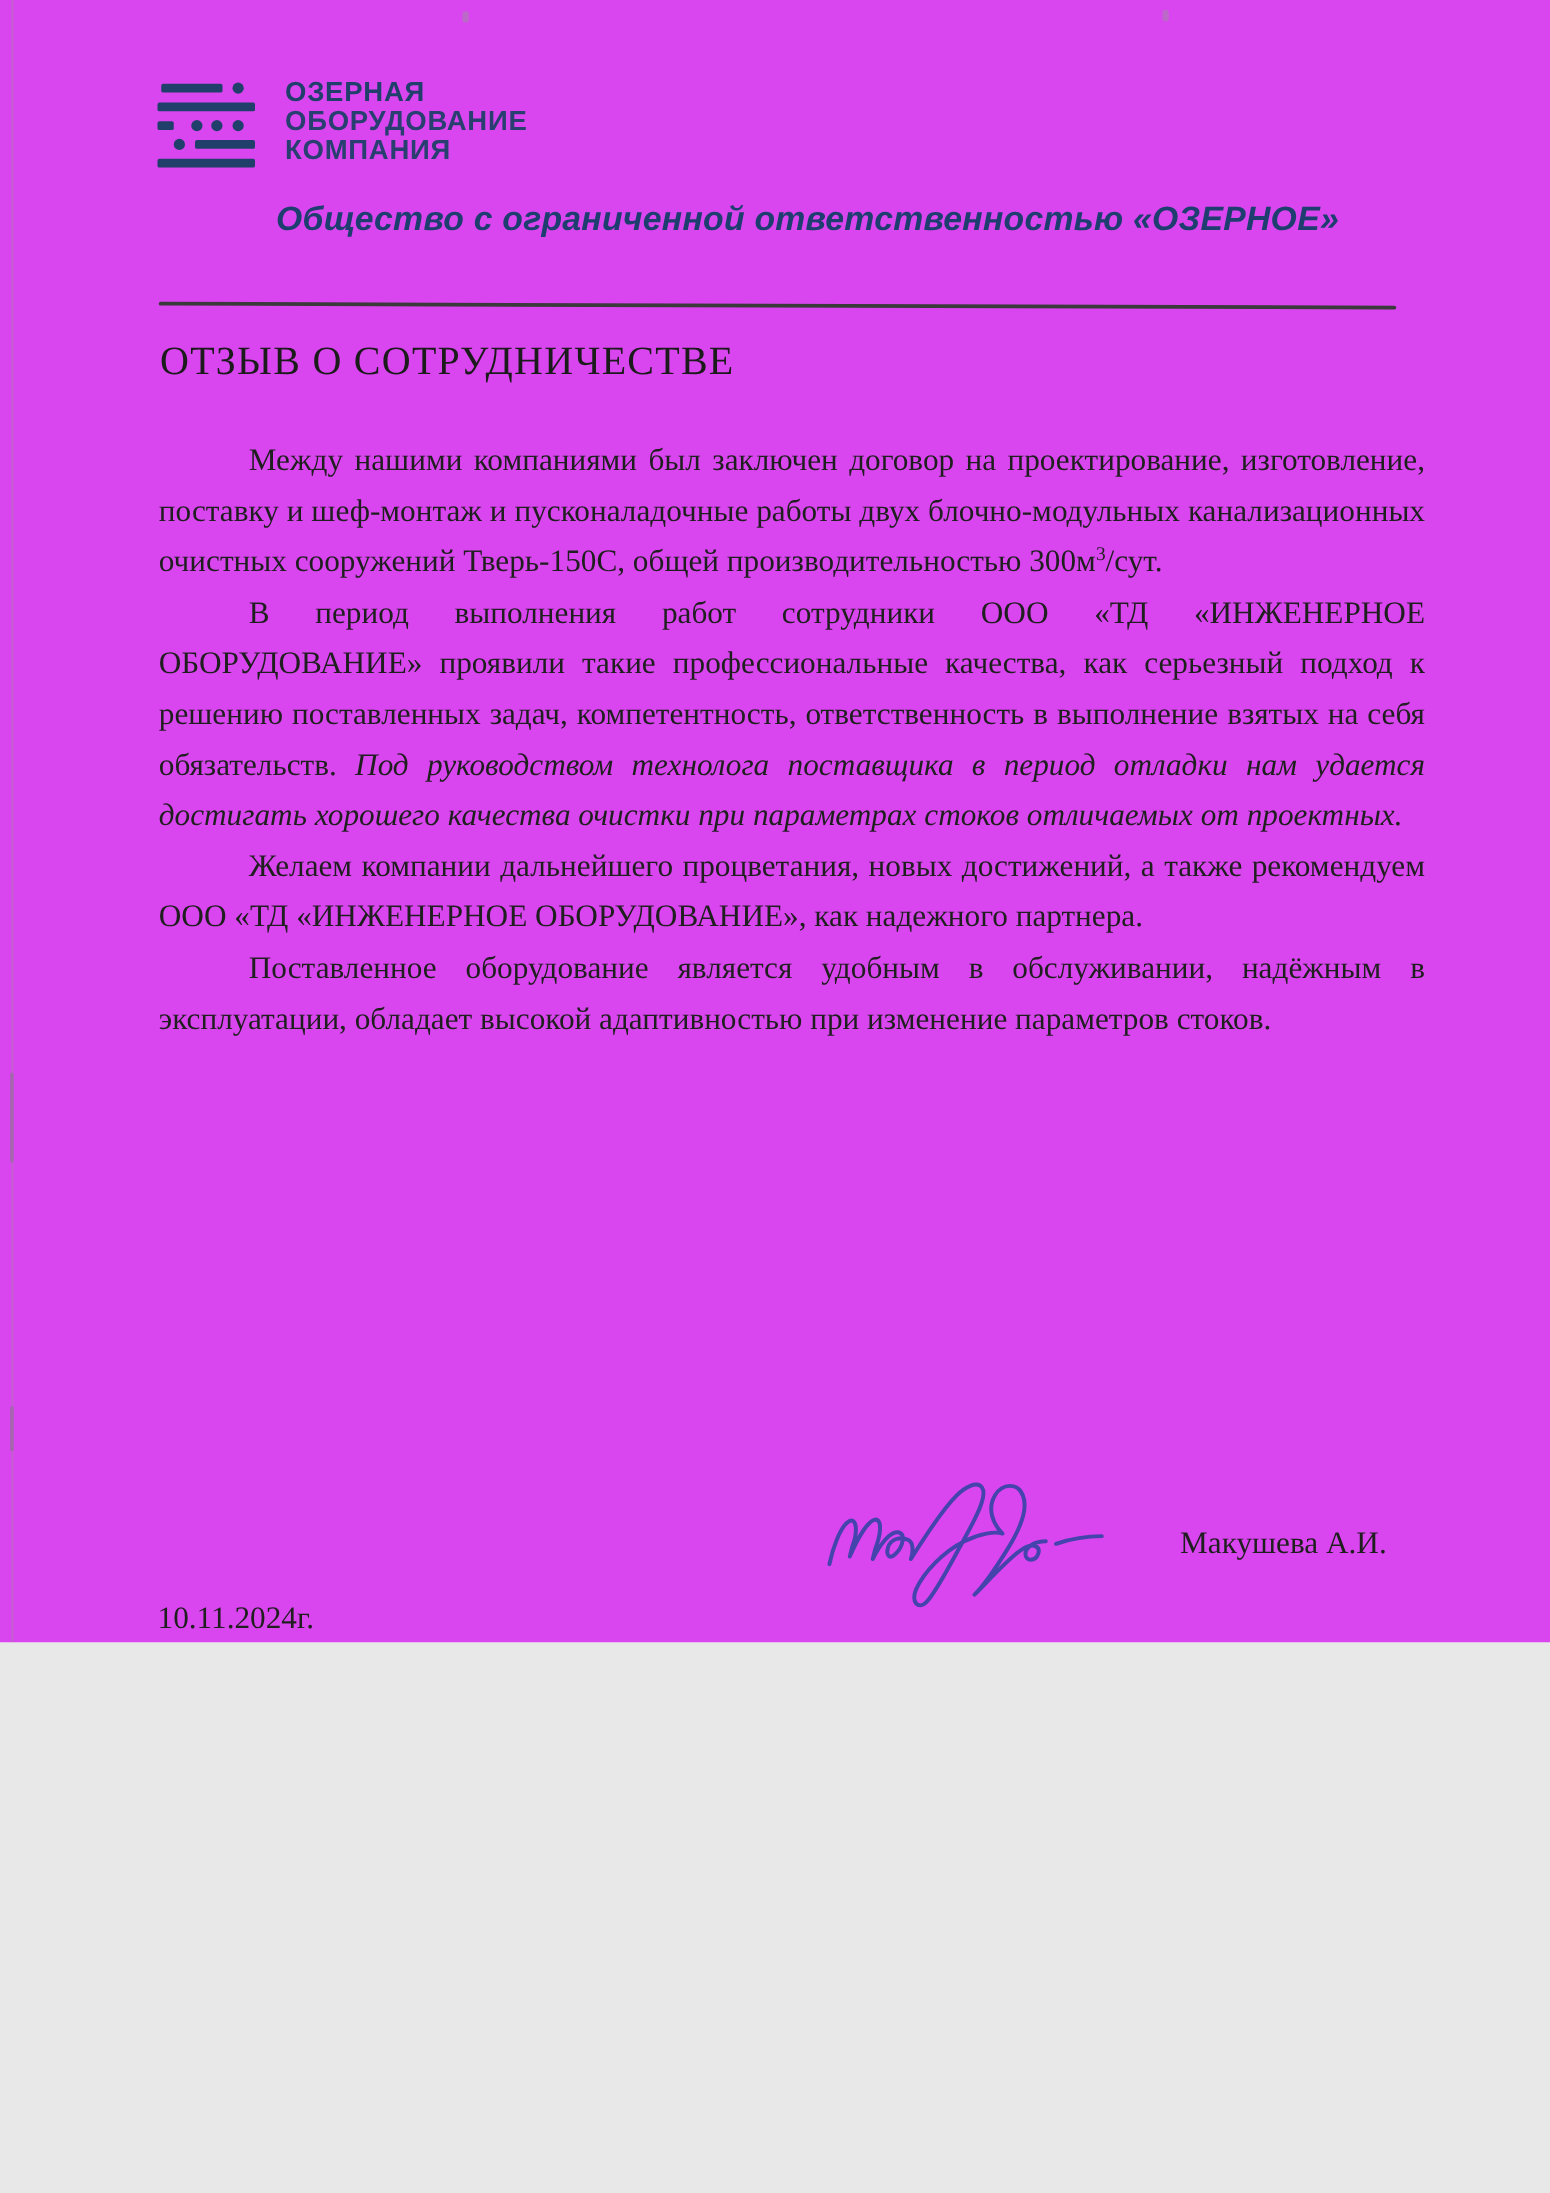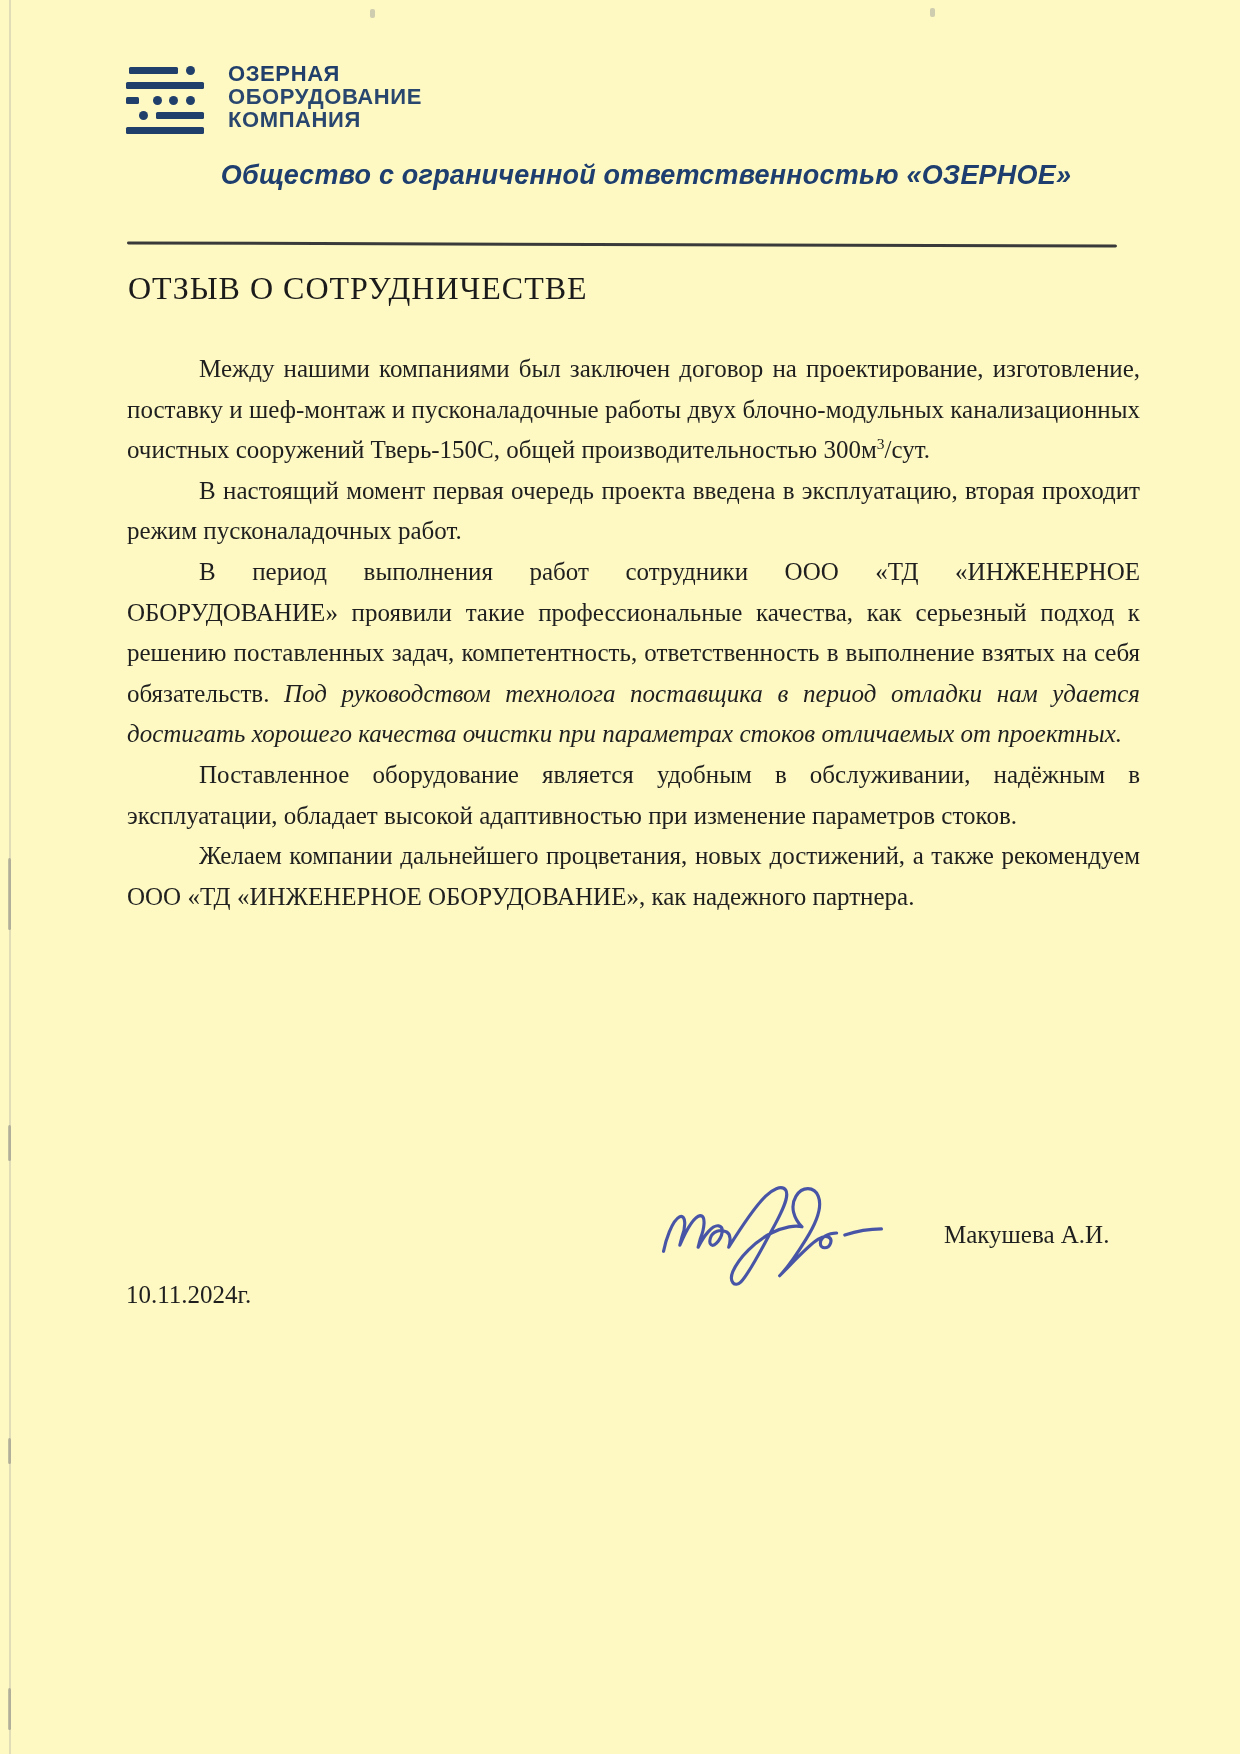--- a/index.html
+++ b/index.html
@@ -4,23 +4,23 @@
 <style>
   :root{
     --brand:#213f6b;
     --rule:#3a3a3a;
     --body:#1f1f1f;
     --ink:#3443a4;
   }
   html,body{margin:0;padding:0;background:#e8e8e8;}
   .page{
     position:relative;
-    width:1240px;height:1754px;
+    width:1240px;height:1314px;
     margin:0 auto;
-    background:#fef9c3;
+    background:#d946ef;
     overflow:hidden;
     font-family:"Liberation Serif", serif;
     color:var(--body);
   }
   
   .edge-line{position:absolute;left:9px;top:0;width:2px;height:100%;background:rgba(150,150,150,.28);}
   .edge-dash{position:absolute;left:8px;width:3px;background:rgba(120,120,120,.45);border-radius:2px;}
   .speck{position:absolute;width:5px;height:9px;background:rgba(150,150,150,.45);border-radius:2px;}
   
   .logo{position:absolute;left:126px;top:58px;display:flex;align-items:flex-start;}
@@ -92,24 +92,23 @@
     </div>
   </div>
 
   <div class="org-title">Общество с ограниченной ответственностью «ОЗЕРНОЕ»</div>
   <div class="rule"></div>
 
   <div class="doc-heading">ОТЗЫВ О СОТРУДНИЧЕСТВЕ</div>
 
   <div class="body-text">
       <p><span>Между нашими компаниями был заключен договор на проектирование, изготовление, поставку и шеф-монтаж и пусконаладочные работы двух блочно-модульных канализационных очистных сооружений Тверь-150С, общей производительностью 300м</span><sup>3</sup><span>/сут.</span></p>
-      <p><span>В настоящий момент первая очередь проекта введена в эксплуатацию, вторая проходит режим пусконаладочных работ.</span></p>
       <p><span>В период выполнения работ сотрудники ООО «ТД «ИНЖЕНЕРНОЕ ОБОРУДОВАНИЕ» проявили такие профессиональные качества, как серьезный подход к решению поставленных задач, компетентность, ответственность в выполнение взятых на себя обязательств.  </span><span style="font-style: italic;">Под руководством технолога поставщика в период отладки нам удается достигать хорошего качества очистки при параметрах стоков отличаемых от проектных.</span></p>
+      <p><span>Желаем компании дальнейшего процветания, новых достижений, а также рекомендуем ООО «ТД «ИНЖЕНЕРНОЕ ОБОРУДОВАНИЕ», как надежного партнера.</span></p>
       <p><span>Поставленное оборудование является удобным в обслуживании, надёжным в эксплуатации, обладает высокой адаптивностью при изменение параметров стоков.</span></p>
-      <p><span>Желаем компании дальнейшего процветания, новых достижений, а также рекомендуем ООО «ТД «ИНЖЕНЕРНОЕ ОБОРУДОВАНИЕ», как надежного партнера.</span></p>
     </div>
 
 
   <svg class="sig" viewBox="0 0 230 110">
     <path d="M 8 72
              C 10 62 16 42 24 38 C 30 36 30 48 26 58 L 24 66
              C 30 52 38 38 44 37 C 50 37 48 50 44 60 L 42 68
              C 48 56 56 46 62 47 C 68 48 66 58 60 64
              C 56 68 52 66 54 59 C 56 52 64 50 70 53 C 74 55 74 62 72 68
              C 82 52 96 30 108 18 C 114 12 124 6 128 12

